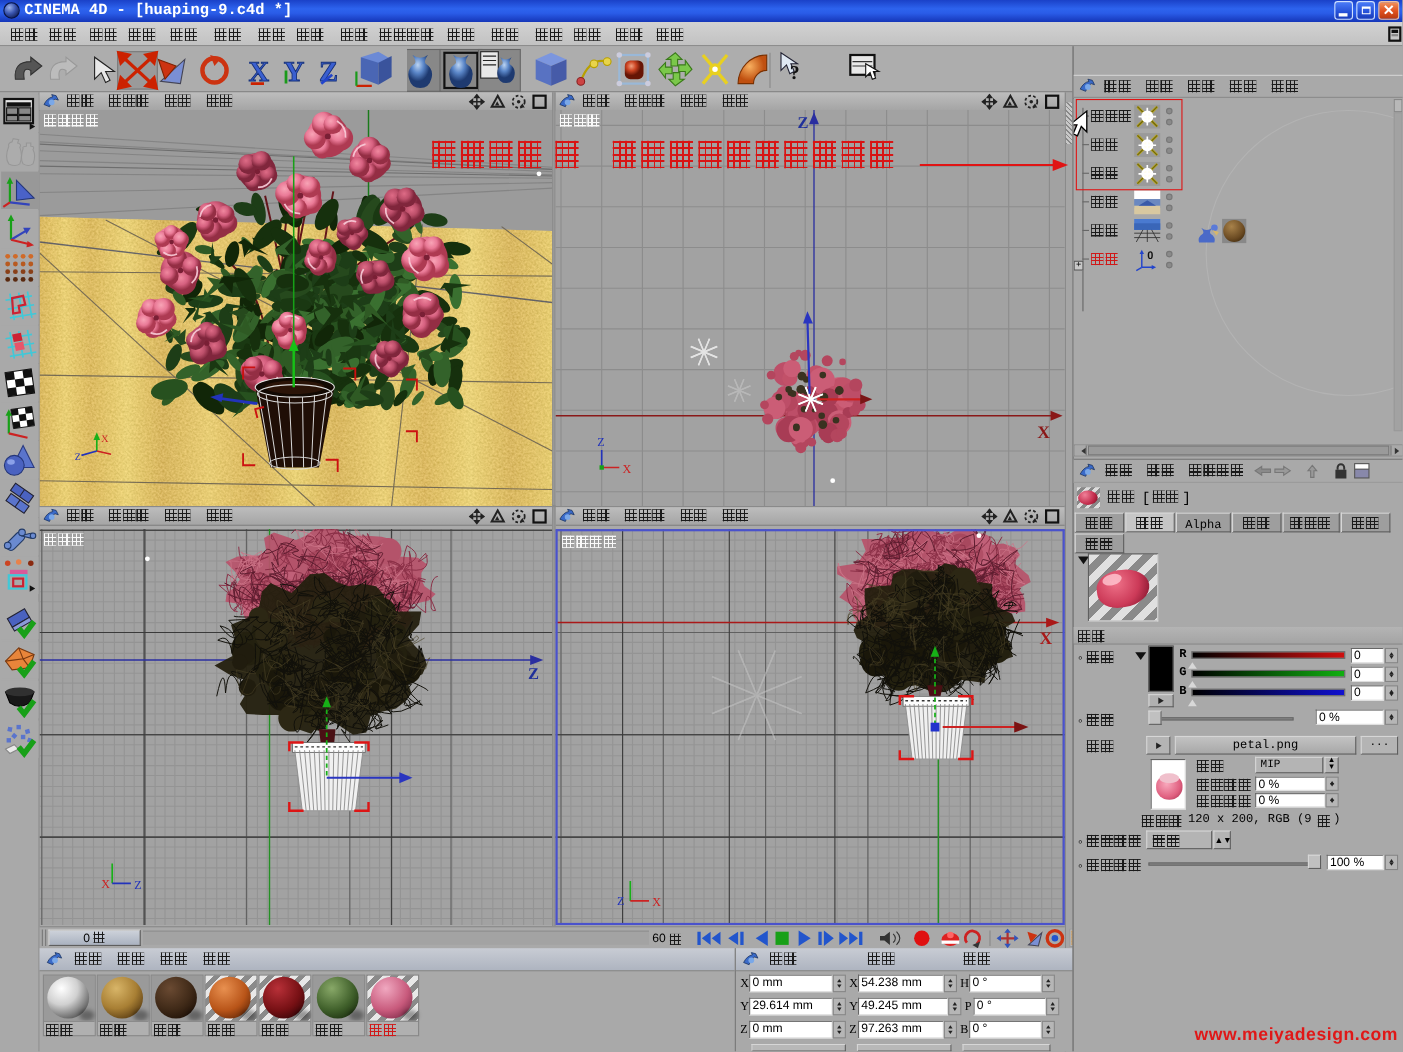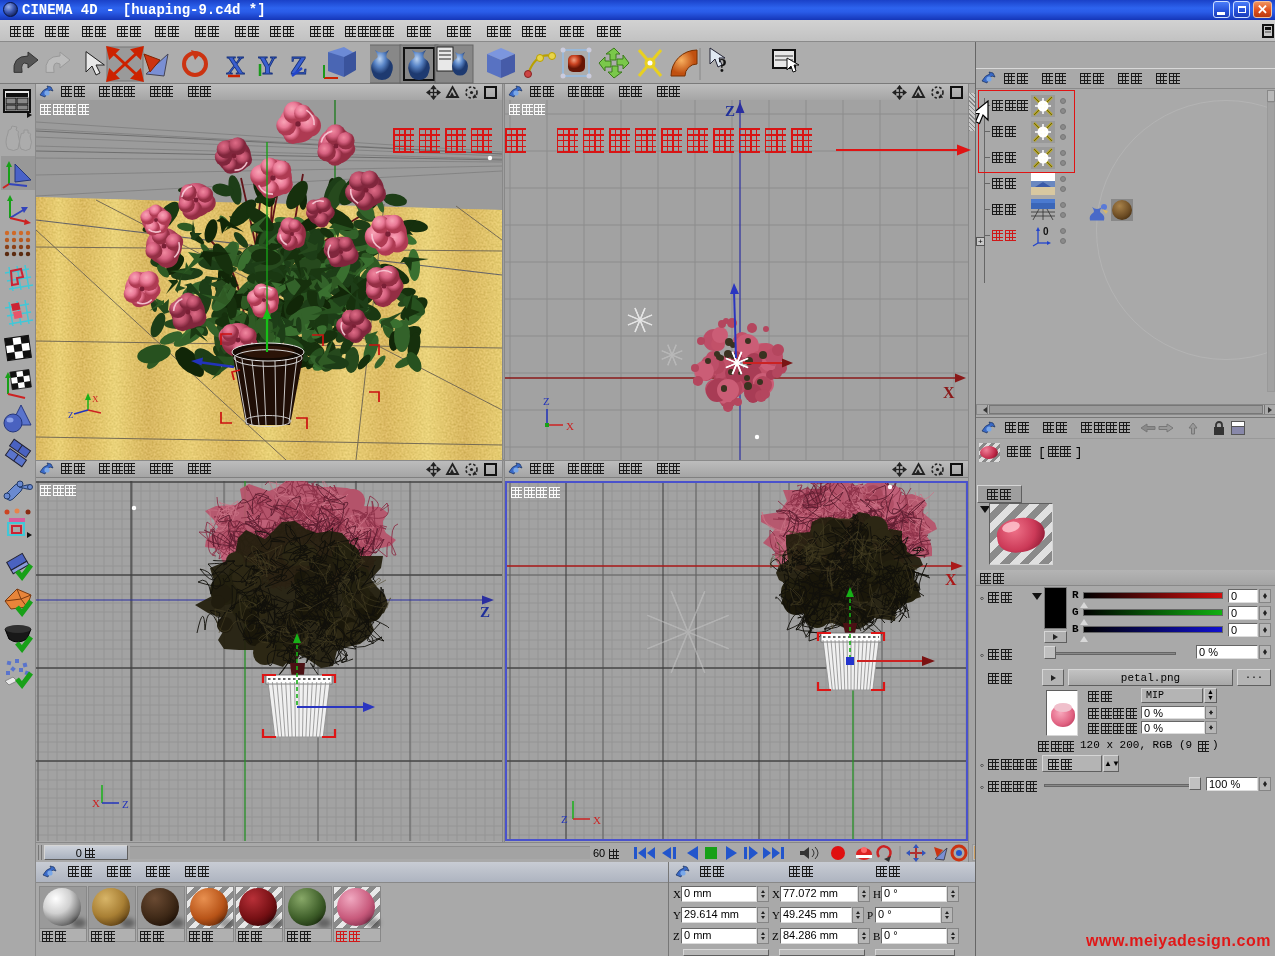--- a/index.html
+++ b/index.html
@@ -2512,43 +2512,43 @@
       </svg>
      <span style="margin-left:9px"><i class="z"></i><i class="z"></i></span>
       <span style="margin-left:64px"><i class="z"></i><i class="z"></i></span>
       <span style="margin-left:62px"><i class="z"></i><i class="z"></i></span>
     </div>
     <div class="ab" style="left:4px;top:24px;font:10px 'Liberation Mono';display:flex;align-items:center;width:300px">
         <span style="width:8px;font-family:'Liberation Serif';font-size:11px">X</span>
         <span class="inp" style="width:76px;height:16px;display:inline-block">0 mm</span>
       <span class="spin" style="height:16px;display:inline-block"></span>
         <span style="width:8px;margin-left:3px;font-family:'Liberation Serif';font-size:11px">X</span>
-        <span class="inp" style="width:78px;height:16px;display:inline-block">77.072 mm</span>
+        <span class="inp" style="width:78px;height:16px;display:inline-block">54.238 mm</span>
       <span class="spin" style="height:16px;display:inline-block"></span>
         <span style="width:8px;margin-left:3px;font-family:'Liberation Serif';font-size:11px">H</span>
         <span class="inp" style="width:66px;height:16px;display:inline-block">0 °</span>
       <span class="spin" style="height:16px;display:inline-block"></span>
         </div>
     <div class="ab" style="left:4px;top:45px;font:10px 'Liberation Mono';display:flex;align-items:center;width:300px">
         <span style="width:8px;font-family:'Liberation Serif';font-size:11px">Y</span>
         <span class="inp" style="width:76px;height:16px;display:inline-block">29.614 mm</span>
       <span class="spin" style="height:16px;display:inline-block"></span>
         <span style="width:8px;margin-left:3px;font-family:'Liberation Serif';font-size:11px">Y</span>
-        <span class="inp" style="width:72px;height:16px;display:inline-block">49.245 mm</span>
+        <span class="inp" style="width:82px;height:16px;display:inline-block">49.245 mm</span>
       <span class="spin" style="height:16px;display:inline-block"></span>
         <span style="width:8px;margin-left:3px;font-family:'Liberation Serif';font-size:11px">P</span>
         <span class="inp" style="width:66px;height:16px;display:inline-block">0 °</span>
       <span class="spin" style="height:16px;display:inline-block"></span>
         </div>
     <div class="ab" style="left:4px;top:66px;font:10px 'Liberation Mono';display:flex;align-items:center;width:300px">
         <span style="width:8px;font-family:'Liberation Serif';font-size:11px">Z</span>
         <span class="inp" style="width:76px;height:16px;display:inline-block">0 mm</span>
       <span class="spin" style="height:16px;display:inline-block"></span>
         <span style="width:8px;margin-left:3px;font-family:'Liberation Serif';font-size:11px">Z</span>
-        <span class="inp" style="width:78px;height:16px;display:inline-block">84.286 mm</span>
+        <span class="inp" style="width:78px;height:16px;display:inline-block">97.263 mm</span>
       <span class="spin" style="height:16px;display:inline-block"></span>
         <span style="width:8px;margin-left:3px;font-family:'Liberation Serif';font-size:11px">B</span>
         <span class="inp" style="width:66px;height:16px;display:inline-block">0 °</span>
       <span class="spin" style="height:16px;display:inline-block"></span>
         </div>
     <div class="ab" style="left:14px;top:87px;width:290px;height:7px;overflow:hidden;display:flex;gap:10px">
       <span class="bevel" style="width:86px;background:#b8b8b8">&nbsp;</span>
       <span class="bevel" style="width:86px;background:#b8b8b8">&nbsp;</span>
       <span class="bevel" style="width:80px;background:#b8b8b8">&nbsp;</span>
     </div>
@@ -2721,20 +2721,28 @@
     </div>
     <div class="ab" style="left:0;top:398px;width:300px;height:24px;display:flex;align-items:center">
      <div style="margin-left:3px;width:21px;height:19px;background:repeating-linear-gradient(135deg,#ddd 0 3px,#888 3px 6px);position:relative">
       <div style="position:absolute;left:1px;top:3px;width:18px;height:13px;border-radius:50%;background:radial-gradient(circle at 35% 30%,#f08098,#c02848 60%,#701020 95%)"></div>
       </div>
      <span style="margin-left:7px"><i class="z"></i><i class="z"></i></span>
       <span style="margin-left:6px;font:13px 'Liberation Mono'">[</span>
       <span style="margin:0 2px"><i class="z"></i><i class="z"></i></span>
       <span style="font:13px 'Liberation Mono'">]</span>
     </div>
+    <div class="ab" style="left:1px;top:424px;width:298px;height:19px">
+      <span class="ab bevel" style="left:0px;top:0;width:45px;height:18px;background:#9e9e9e;text-align:center;padding-top:2px"><i class="z"></i><i class="z"></i></span>
+      <span class="ab bevel" style="left:46px;top:0;width:45px;height:18px;background:#c6c6c6;text-align:center;padding-top:2px"><i class="z"></i><i class="z"></i></span>
+      <span class="ab bevel" style="left:92px;top:0;width:50px;height:18px;background:#9e9e9e;text-align:center;padding-top:2px"><span style="font:11px 'Liberation Mono'">Alpha</span></span>
+      <span class="ab bevel" style="left:143px;top:0;width:45px;height:18px;background:#9e9e9e;text-align:center;padding-top:2px"><i class="z"></i><i class="z"></i></span>
+      <span class="ab bevel" style="left:189px;top:0;width:52px;height:18px;background:#9e9e9e;text-align:center;padding-top:2px"><i class="z"></i><i class="z"></i><i class="z"></i></span>
+      <span class="ab bevel" style="left:242px;top:0;width:45px;height:18px;background:#9e9e9e;text-align:center;padding-top:2px"><i class="z"></i><i class="z"></i></span>
+    </div>
     <span class="ab bevel" style="left:1px;top:443px;width:45px;height:18px;background:#9e9e9e;text-align:center;padding-top:2px"><i class="z"></i><i class="z"></i></span>
     <div class="ab" style="left:4px;top:464px;width:0;height:0;border:5px solid transparent;border-top:7px solid #111"></div>
     <div class="ab bevin" style="left:13px;top:461px;width:64px;height:62px;background:repeating-linear-gradient(135deg,#e0e0e0 0 7px,#8a8a8a 7px 14px)">
      <div class="ab" style="left:7px;top:14px;width:48px;height:34px;border-radius:48% 52% 55% 45%;background:radial-gradient(circle at 38% 32%,#ef7289,#cc3a58 55%,#7a1028 95%);transform:rotate(-8deg)"></div>
      <div class="ab" style="left:12px;top:18px;width:18px;height:10px;border-radius:50%;background:rgba(255,200,210,0.8);transform:rotate(-15deg)"></div>
     </div>
     <div class="ab" style="left:0;top:528px;width:300px;height:16px;background:linear-gradient(#b4b4b4,#a4a4a4);border-bottom:1px solid #888;padding:2px 0 0 4px"><i class="z"></i><i class="z"></i></div>
     <div class="ab" style="left:4px;top:549px">◦</div>
     <span class="ab" style="left:12px;top:549px"><i class="z"></i><i class="z"></i></span>
     <div class="ab" style="left:56px;top:551px;width:0;height:0;border:5px solid transparent;border-top:7px solid #111"></div>

